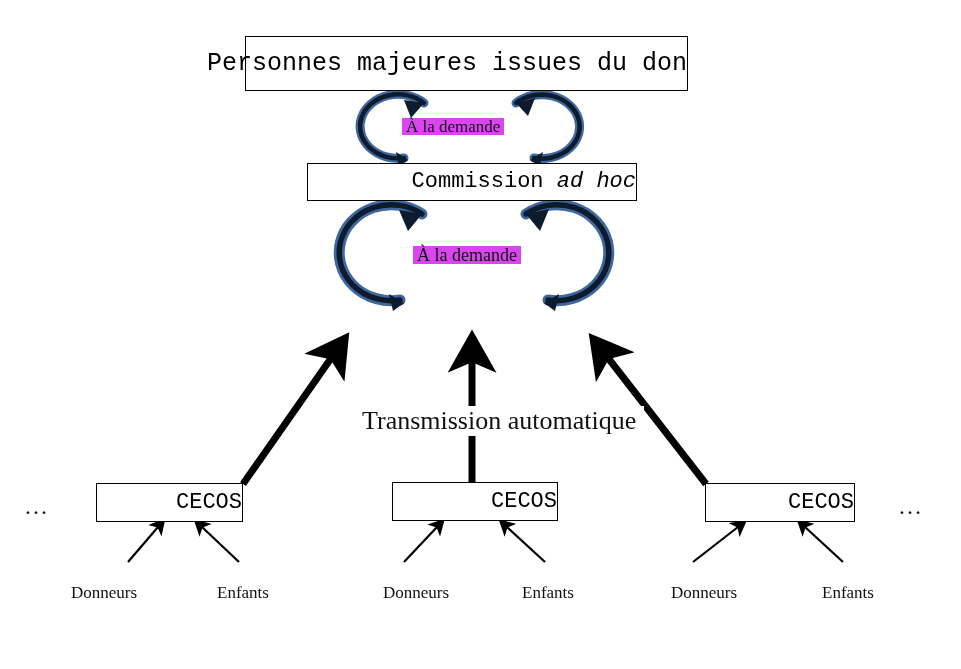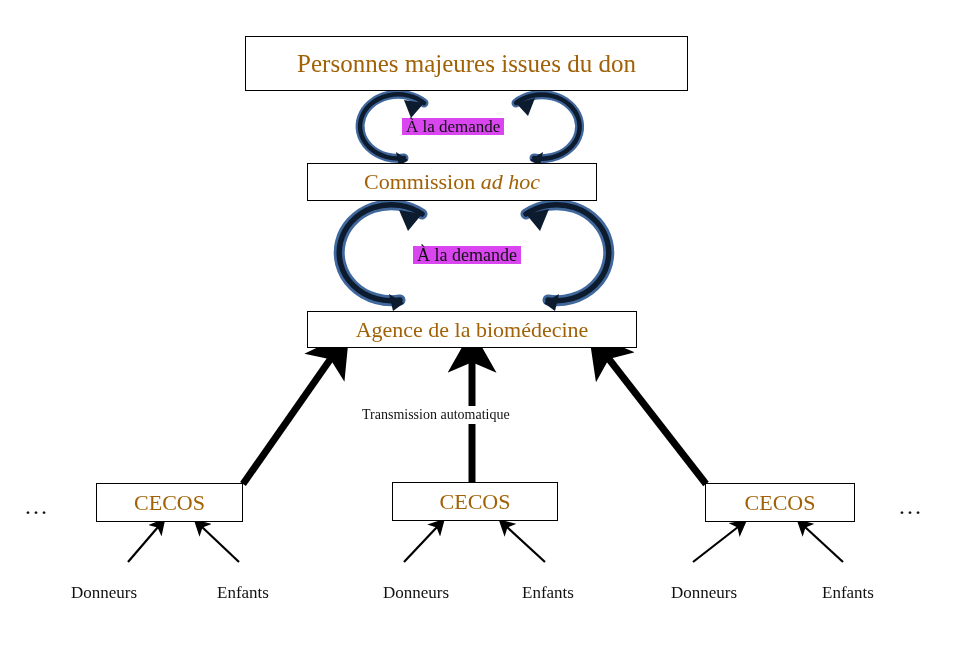--- a/index.html
+++ b/index.html
@@ -24,23 +24,24 @@
     width: 961px;
     height: 669px;
   }
   .node-box {
     position: absolute;
     box-sizing: border-box;
     border: 1.6px solid #000000;
     background: #ffffff;
     display: flex;
     align-items: center;
-    justify-content: center;
-    color: #a16207;
+    justify-content: flex-end;
+    color: #000000;
     z-index: 3;
+    font-family: Liberation Mono, monospace;
   }
   .node-box .label {
     white-space: nowrap;
     line-height: 1;
   }
   .node-box .label .ital {
     font-style: italic;
   }
   .free-label {
     position: absolute;
@@ -70,29 +71,29 @@
   }
   .ellipsis {
     position: absolute;
     color: #111111;
     line-height: 1;
     z-index: 4;
     letter-spacing: 2px;
   }
   
   #box-personnes { left: 245px; top: 36px;  width: 443px; height: 55px;  font-size: 25px; }
-  #box-commission { left: 307px; top: 163px; width: 290px; height: 38px;  font-size: 22px; }
+  #box-commission { left: 307px; top: 163px; width: 330px; height: 38px;  font-size: 22px; }
   #box-agence     { left: 307px; top: 311px; width: 330px; height: 37px;  font-size: 22px; }
   #box-cecos-left   { left: 96px;  top: 483px; width: 147px; height: 39px; font-size: 22px; }
   #box-cecos-middle { left: 392px; top: 482px; width: 166px; height: 39px; font-size: 22px; }
   #box-cecos-right  { left: 705px; top: 483px; width: 150px; height: 39px; font-size: 22px; }
 
   #loop-label-1 { left: 402px; top: 118px; font-size: 17px; }
   #loop-label-2 { left: 413px; top: 246px; font-size: 18px; }
-  #label-transmission { left: 354px; top: 406px; font-size: 14px; }
+  #label-transmission { left: 354px; top: 406px; font-size: 26px; }
 
   #ellipsis-left  { left: 24px;  top: 494px; font-size: 24px; }
   #ellipsis-right { left: 898px; top: 494px; font-size: 24px; }
 
   #label-donneurs-left  { left: 71px;  top: 568px; font-size: 17px; }
   #label-enfants-left   { left: 217px; top: 568px; font-size: 17px; }
   #label-donneurs-mid   { left: 383px; top: 568px; font-size: 17px; }
   #label-enfants-mid    { left: 522px; top: 568px; font-size: 17px; }
   #label-donneurs-right { left: 671px; top: 568px; font-size: 17px; }
   #label-enfants-right  { left: 822px; top: 568px; font-size: 17px; }
@@ -171,23 +172,20 @@
   </svg>
 
   <div class="node-box" id="box-personnes">
     <span class="label">Personnes majeures issues du don</span>
   </div>
 
   <div class="node-box" id="box-commission">
     <span class="label"><span>Commission </span><span class="ital">ad hoc</span></span>
   </div>
 
-  <div class="node-box" id="box-agence">
-    <span class="label">Agence de la biomédecine</span>
-  </div>
 
   <div class="node-box" id="box-cecos-left">
     <span class="label">CECOS</span>
   </div>
 
   <div class="node-box" id="box-cecos-middle">
     <span class="label">CECOS</span>
   </div>
 
   <div class="node-box" id="box-cecos-right">

